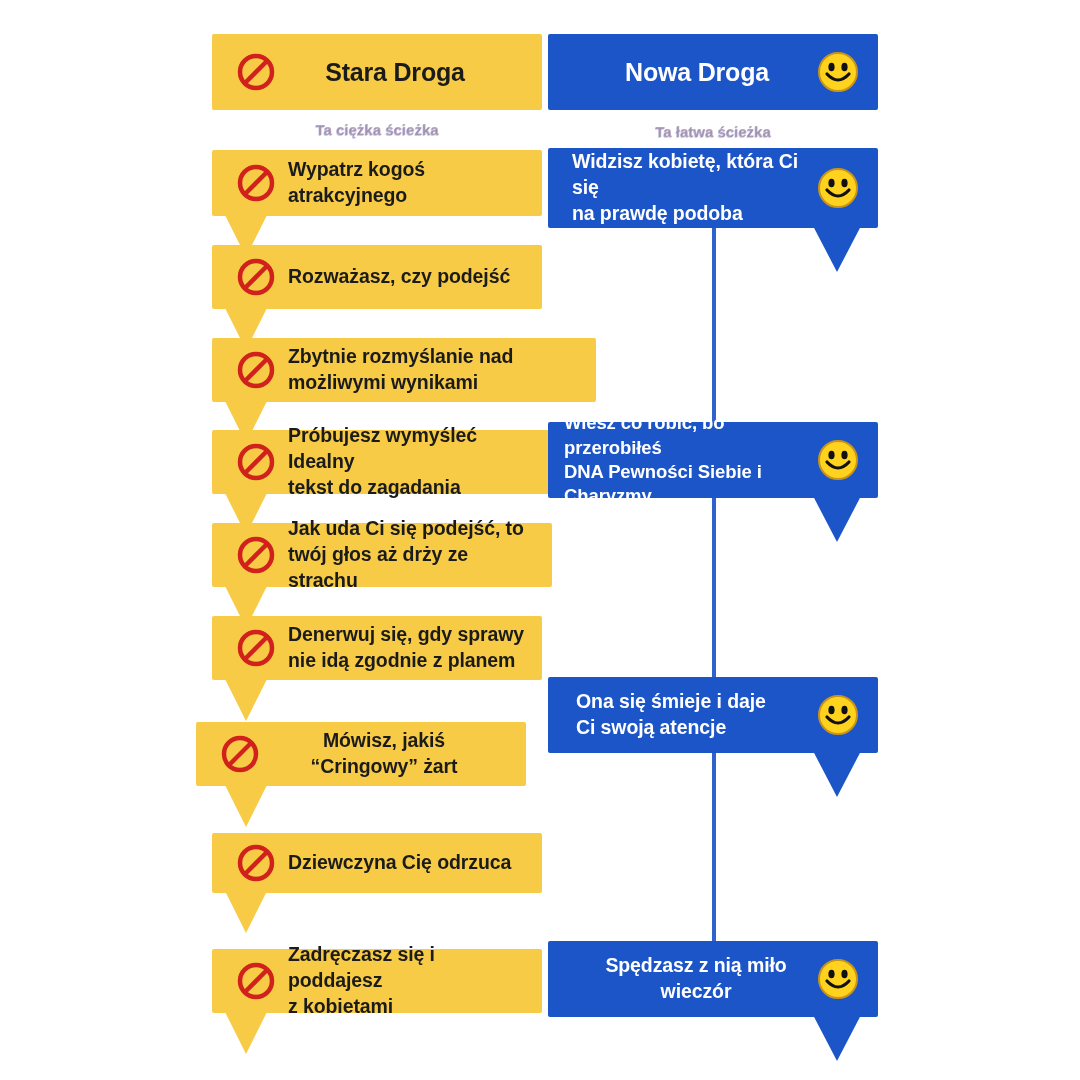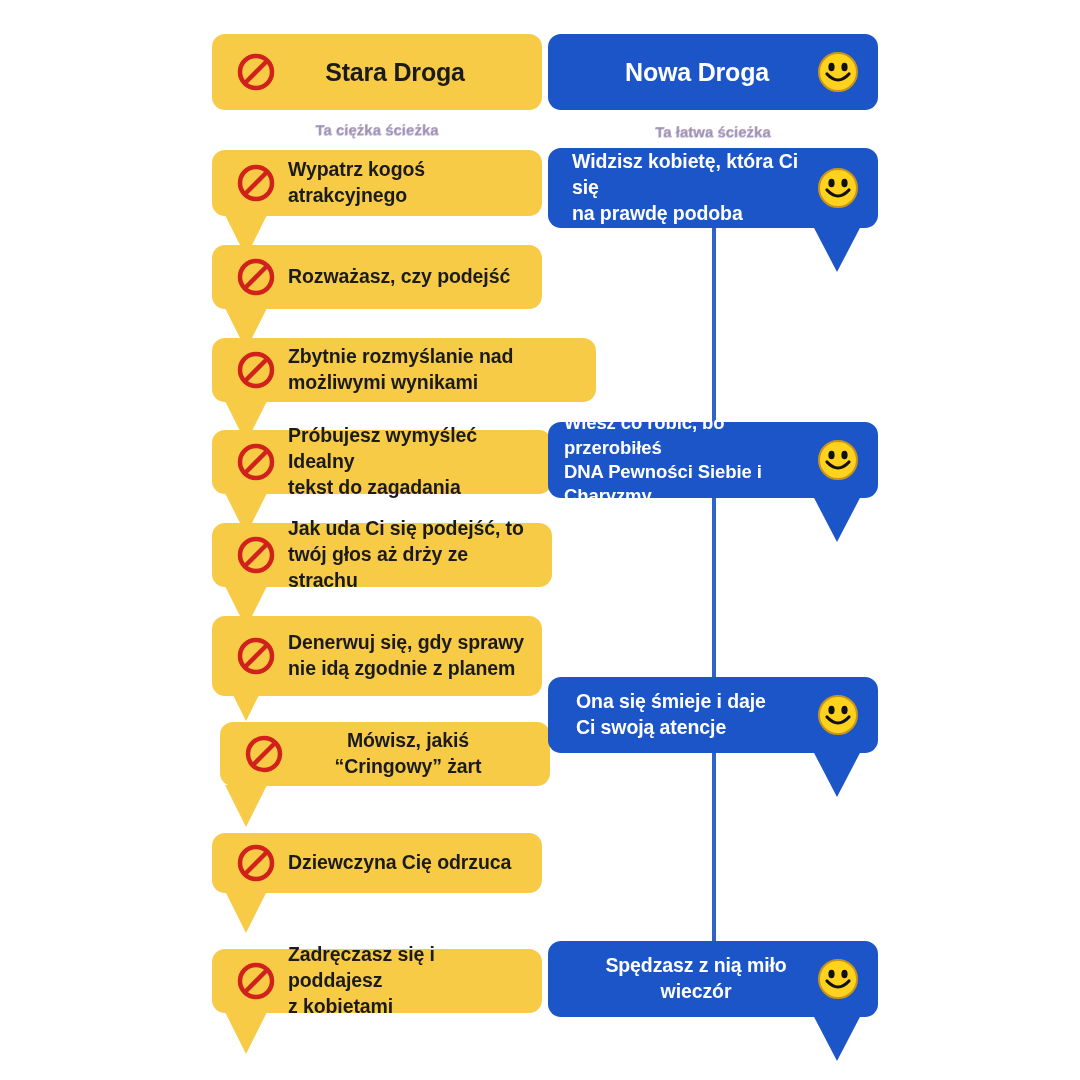--- a/index.html
+++ b/index.html
@@ -26,21 +26,21 @@
     left: 712px;
     width: 4px;
     background: #2F62CC;
     z-index: 1;
   }
 
   
   .bubble {
     position: absolute;
     box-sizing: border-box;
-    border-radius: 13px;
+    border-radius: 2px;
     display: flex;
     align-items: center;
     z-index: 3;
   }
   .bubble.yellow {
     background: #F7CB46;
     color: #1b1b1b;
   }
   .bubble.blue {
     background: #1B55C8;
@@ -201,33 +201,33 @@
       <svg viewBox="0 0 40 40" width="40" height="40">
           <circle cx="20" cy="20" r="16" fill="none" stroke="#D0211C" stroke-width="4.5"></circle>
           <line x1="9.5" y1="30.5" x2="30.5" y2="9.5" stroke="#D0211C" stroke-width="4.5"></line>
         </svg>
     </span>
     <span class="btxt lpad">Jak uda Ci się podejść, to
 twój głos aż drży ze strachu</span>
   </div>
 
   <div class="tail yellow" style="left:225px; top:679px;"></div>
-  <div class="bubble yellow" style="left:212px; top:616px; width:330px; height:80px;">
+  <div class="bubble yellow" style="left:212px; top:616px; width:330px; height:64px;">
     <span class="icon-no">
       <svg viewBox="0 0 40 40" width="40" height="40">
           <circle cx="20" cy="20" r="16" fill="none" stroke="#D0211C" stroke-width="4.5"></circle>
           <line x1="9.5" y1="30.5" x2="30.5" y2="9.5" stroke="#D0211C" stroke-width="4.5"></line>
         </svg>
     </span>
     <span class="btxt lpad">Denerwuj się, gdy sprawy
 nie idą zgodnie z planem</span>
   </div>
 
   <div class="tail yellow" style="left:225px; top:785px;"></div>
-  <div class="bubble yellow" style="left:220px; top:722px; width:330px; height:64px;gap:28px;">
+  <div class="bubble yellow" style="left:196px; top:722px; width:330px; height:64px;gap:28px;">
     <span class="icon-no">
       <svg viewBox="0 0 40 40" width="40" height="40">
           <circle cx="20" cy="20" r="16" fill="none" stroke="#D0211C" stroke-width="4.5"></circle>
           <line x1="9.5" y1="30.5" x2="30.5" y2="9.5" stroke="#D0211C" stroke-width="4.5"></line>
         </svg>
     </span>
     <span class="btxt center">Mówisz, jakiś
 “Cringowy” żart</span>
     <span style="width:30px;flex:0 0 auto;"></span>
   </div>

